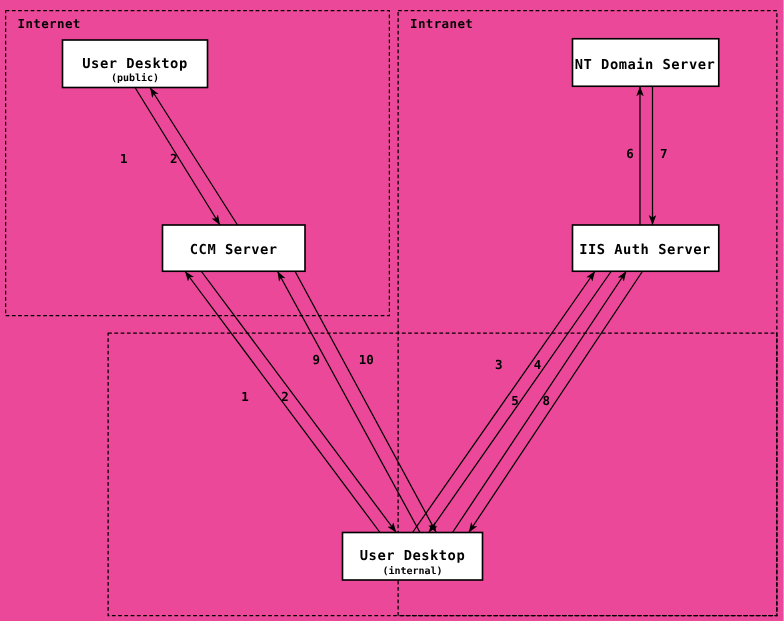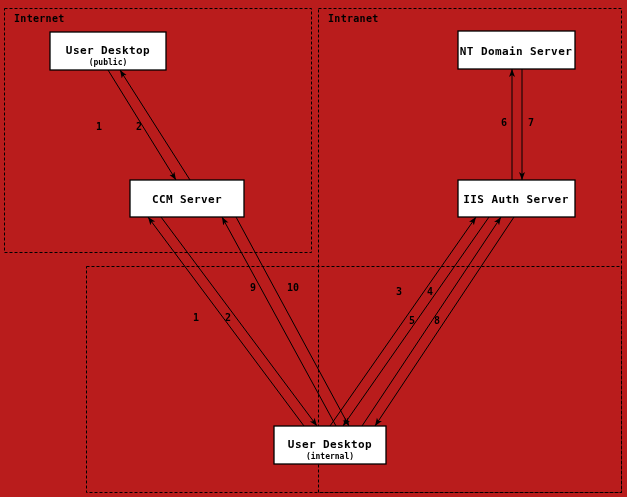--- a/index.html
+++ b/index.html
@@ -4,21 +4,21 @@
 <style>
   html, body {
     margin: 0;
     padding: 0;
     background: #ffffff;
   }
   #diagram-root {
     position: relative;
     width: 627px;
     height: 497px;
-    background: #b91c1c;
+    background: #ec4899;
     font-family: "DejaVu Sans Mono", "Liberation Mono", monospace;
     overflow: hidden;
   }
   svg#net-svg {
     display: block;
     width: 627px;
     height: 497px;
   }
   .zone-rect {
     fill: none;

